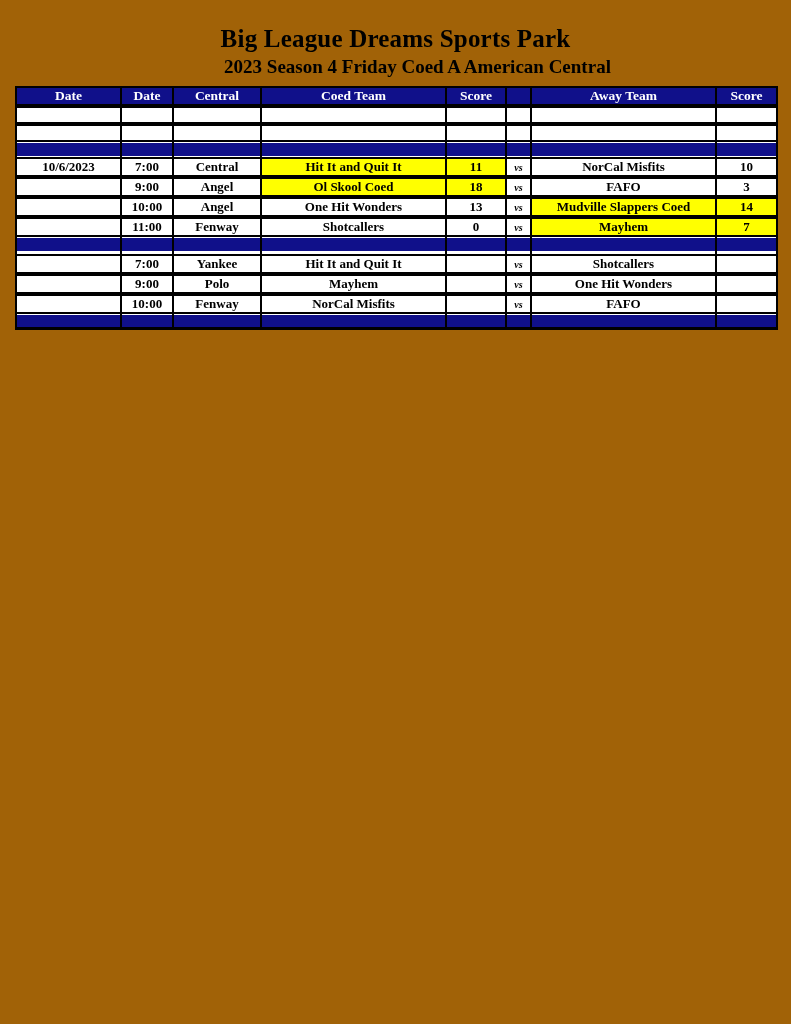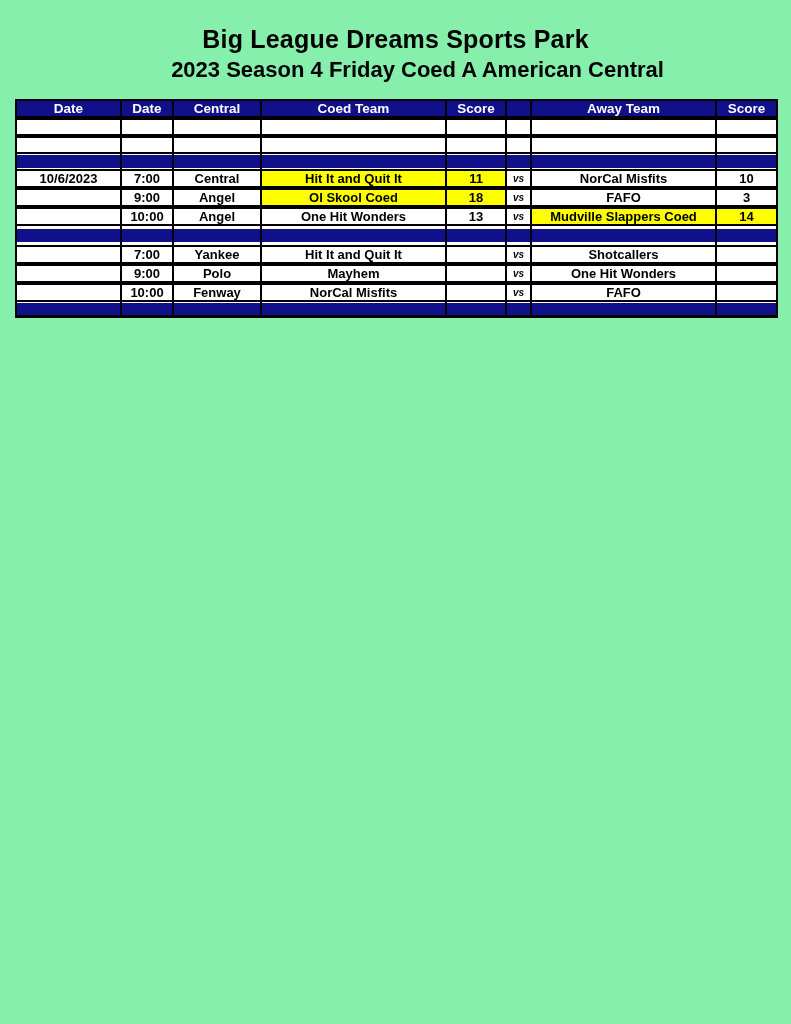--- a/index.html
+++ b/index.html
@@ -1,50 +1,50 @@
 <!DOCTYPE html>
 <html style="--navy: #10108a; --highlight: #ffff00; --border: #000000; --header-text: #ffffff;"><head>
 <meta charset="utf-8">
 <style>
   * { box-sizing: border-box; }
   html, body { margin: 0; padding: 0; background: #ffffff; }
   .page {
     width: 791px;
     height: 1024px;
-    background: #86efac;
-    font-family: Liberation Sans, sans-serif;
+    background: #a16207;
+    font-family: Liberation Serif, serif;
     position: relative;
     overflow: hidden;
   }
   .header-block { text-align: center; padding-top: 25px; }
   .title {
     font-size: 25px;
     font-weight: bold;
     color: #000000;
     letter-spacing: 0.2px;
   }
   .subtitle {
-    font-size: 22px;
+    font-size: 19px;
     font-weight: bold;
     color: #000000;
     margin-top: 3px;
     margin-left: 44px;
   }
   .note {
     font-size: 14px;
     font-weight: bold;
     font-style: italic;
     color: #000000;
     margin-top: 6px;
   }
   table.schedule {
     border-collapse: collapse;
     table-layout: fixed;
     width: 761px;
-    margin: 16px 0 0 15px;
+    margin: 8px 0 0 15px;
   }
   table.schedule th, table.schedule td {
     padding: 0;
     text-align: center;
     vertical-align: middle;
     font-weight: bold;
     white-space: nowrap;
     overflow: hidden;
   }
   thead th {
@@ -234,20 +234,30 @@
         <tr class="gap">
           <td></td>
           <td></td>
           <td></td>
           <td></td>
           <td></td>
           <td></td>
           <td></td>
           <td></td>
         </tr>
+        <tr class="row">
+          <td></td>
+          <td>11:00</td>
+          <td>Fenway</td>
+          <td>Shotcallers</td>
+          <td>0</td>
+          <td class="vs-cell">vs</td>
+          <td class="hl">Mayhem</td>
+          <td class="hl">7</td>
+        </tr>
         <tr class="gap">
           <td></td>
           <td></td>
           <td></td>
           <td></td>
           <td></td>
           <td></td>
           <td></td>
           <td></td>
         </tr>

